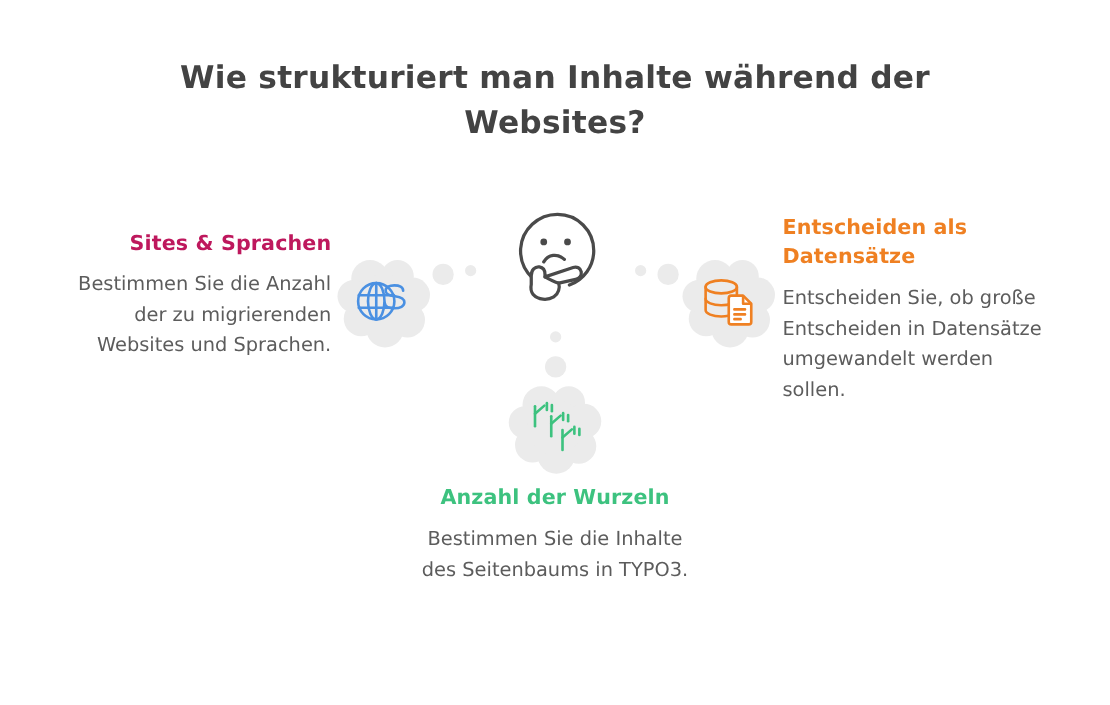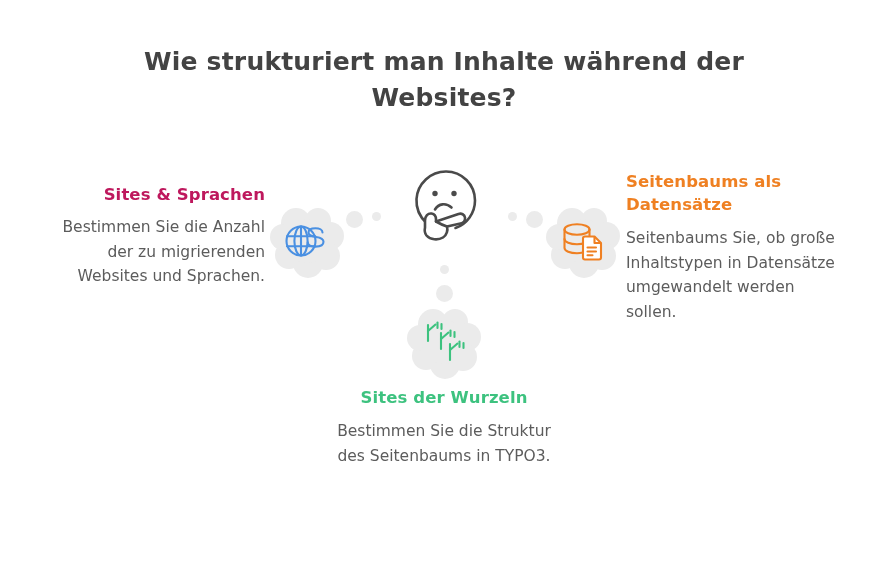--- a/index.html
+++ b/index.html
@@ -221,22 +221,22 @@
 
       <path d="M24 16.5 H33.5 L40 23 V37.5 C40 38.6 39.1 39.5 38 39.5
                H24 C22.9 39.5 22 38.6 22 37.5 V18.5 C22 17.4 22.9 16.5 24 16.5 Z" stroke="#ef8022" stroke-width="2.1" fill="#ffffff" stroke-linejoin="round"></path>
       <path d="M33.5 16.5 V23 H40" stroke="#ef8022" stroke-width="2.1" stroke-linejoin="round" fill="none"></path>
 
       <path d="M26.5 27.5 H35 M26.5 31.5 H35 M26.5 35.3 H31.5" stroke="#ef8022" stroke-width="2.1" stroke-linecap="round"></path>
     </svg>
   </div>
 
   <div id="text-right">
-    <div class="node-heading">Seitenbaums als Datensätze</div>
-    <div class="node-body">Seitenbaums Sie, ob große Inhaltstypen in Datensätze umgewandelt werden sollen.</div>
+    <div class="node-heading">Entscheiden als Datensätze</div>
+    <div class="node-body">Entscheiden Sie, ob große Entscheiden in Datensätze umgewandelt werden sollen.</div>
   </div>
 
   <div class="icon-cluster" id="icon-roots">
     <svg class="blob" width="78" height="78" viewBox="0 0 78 78" xmlns="http://www.w3.org/2000/svg" aria-hidden="true">
       <g fill="#ebebeb">
         <circle cx="28" cy="21" r="15"></circle>
         <circle cx="50" cy="19" r="13"></circle>
         <circle cx="62" cy="34" r="14"></circle>
         <circle cx="58" cy="54" r="14"></circle>
         <circle cx="40" cy="61" r="15"></circle>
@@ -260,17 +260,17 @@
 
         <path d="M30 42 L30 26"></path>
         <path d="M30 32 L37.5 25.5"></path>
         <path d="M39.5 23.5 L39.5 29"></path>
         <path d="M43.5 25 L43.5 30"></path>
       </g>
     </svg>
   </div>
 
   <div id="text-bottom">
-    <div class="node-heading">Sites der Wurzeln</div>
-    <div class="node-body">Bestimmen Sie die Struktur des Seitenbaums in TYPO3.</div>
+    <div class="node-heading">Anzahl der Wurzeln</div>
+    <div class="node-body">Bestimmen Sie die Inhalte des Seitenbaums in TYPO3.</div>
   </div>
 
 </div>
 
 </body></html>

